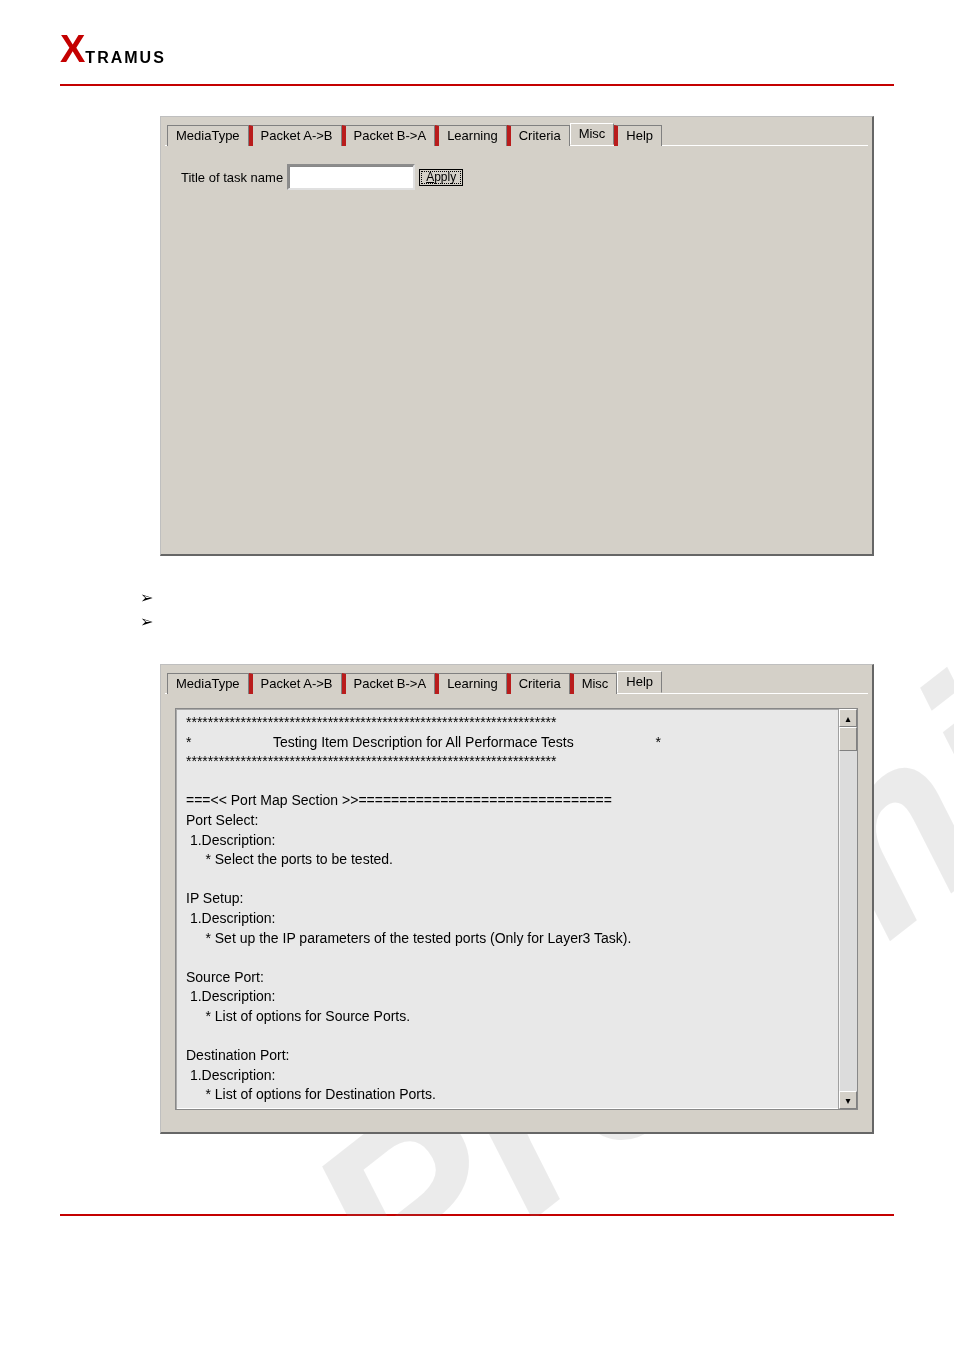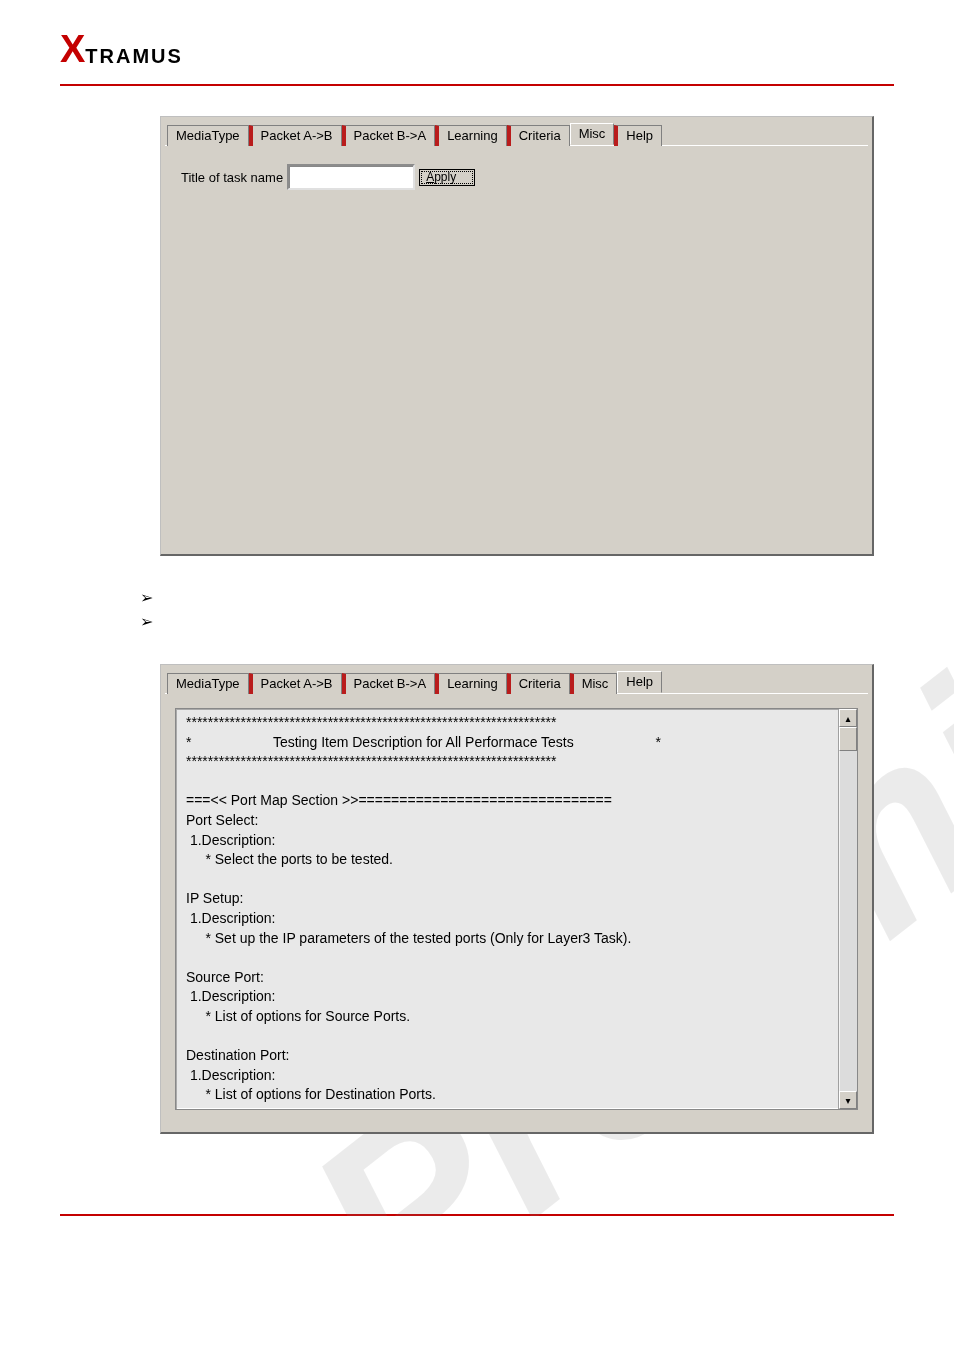--- a/index.html
+++ b/index.html
@@ -1,39 +1,39 @@
 <!DOCTYPE html>
 <html><head>
 <meta charset="utf-8">
 <style>
   html,body{margin:0;padding:0;background:#fff;font-family:Arial,Helvetica,sans-serif;}
   .page{width:954px;margin:0 auto;position:relative;}
   .header{padding:30px 60px 10px 60px;}
   .logo{display:flex;align-items:flex-end;font-family:'Trebuchet MS',Arial,sans-serif;letter-spacing:2px;}
   .logo .x{color:#c40000;font-size:38px;font-weight:900;line-height:1;}
-  .logo .rest{color:#000;font-size:20px;font-weight:900;line-height:1;margin-left:-2px;margin-bottom:2px;}
+  .logo .rest{color:#000;font-size:16px;font-weight:900;line-height:1;margin-left:-2px;margin-bottom:2px;}
   .redrule{border:none;border-top:2px solid #c40000;margin:6px 60px 0 60px;}
   .body-area{position:relative;padding:30px 60px 40px 60px;}
   
   .watermark{position:absolute;inset:0;pointer-events:none;z-index:0;opacity:0.15;}
   .watermark svg{position:absolute;left:-90px;top:-30px;}
   
   .panel{position:relative;z-index:1;background:#d4d0c8;border:1px solid #bfbfbf;border-right:2px solid #666;border-bottom:2px solid #666;margin-left:100px;margin-right:20px;box-sizing:border-box;}
   .panel.misc{height:440px;margin-bottom:30px;}
   .panel.help{height:470px;margin-top:30px;}
   
   .tabs{display:flex;align-items:flex-end;height:24px;padding:4px 0 0 6px;font-family:Tahoma,Arial,sans-serif;font-size:13px;color:#000;}
   .tab{padding:2px 8px 3px 8px;border:1px solid #808080;border-bottom:none;background:#d4d0c8;margin-right:0;position:relative;top:1px;}
   .tab + .tab{border-left:4px solid #b91c1c;}
   .tab.active{background:#d4d0c8;border:1px solid #fff;border-right:1px solid #808080;border-bottom:1px solid #d4d0c8;z-index:2;top:0;}
   .tab-line{border-top:1px solid #fff;margin:0 4px;}
   
   .misc-content{padding:18px 20px;font-family:Tahoma,Arial,sans-serif;font-size:13px;color:#000;display:flex;align-items:center;gap:4px;}
   .inset-input{width:120px;height:20px;background:#fff;border:2px inset #e0e0e0;box-shadow:inset 1px 1px 0 #888;}
-  .apply-btn{font-family:Tahoma,Arial,sans-serif;font-size:12px;padding:0 18px 1px 6px;background:#d4d0c8;border:1px solid #000;outline:1px dotted #000;outline-offset:-3px;cursor:pointer;}
+  .apply-btn{font-family:Tahoma,Arial,sans-serif;font-size:12px;padding:0 6px 1px 6px;background:#d4d0c8;border:1px solid #000;outline:1px dotted #000;outline-offset:-3px;cursor:pointer;}
   .apply-btn .ul{text-decoration:underline;}
   
   .help-content{margin:14px 14px 18px 14px;background:#e8e8e8;border:1px solid #888;box-shadow:inset 1px 1px 0 #aaa,inset -1px -1px 0 #fff;height:400px;position:relative;font-family:Tahoma,'Segoe UI',sans-serif;font-size:14px;color:#000;overflow:hidden;}
   .help-text{white-space:pre;padding:4px 10px 4px 10px;line-height:1.4;}
   .vscroll{position:absolute;right:0;top:0;bottom:0;width:18px;background:#dcdcdc;border-left:1px solid #a0a0a0;box-shadow:inset 1px 0 0 #f4f4f4;}
   .vbtn{position:absolute;left:0;width:18px;height:18px;background:#d4d0c8;border:1px solid #fff;border-right:1px solid #808080;border-bottom:1px solid #808080;box-sizing:border-box;display:flex;align-items:center;justify-content:center;font-size:10px;color:#000;}
   .vbtn.up{top:0;}
   .vbtn.down{bottom:0;}
   .vthumb{position:absolute;left:0;width:18px;background:#d4d0c8;border:1px solid #fff;border-right:1px solid #808080;border-bottom:1px solid #808080;box-sizing:border-box;}
   

